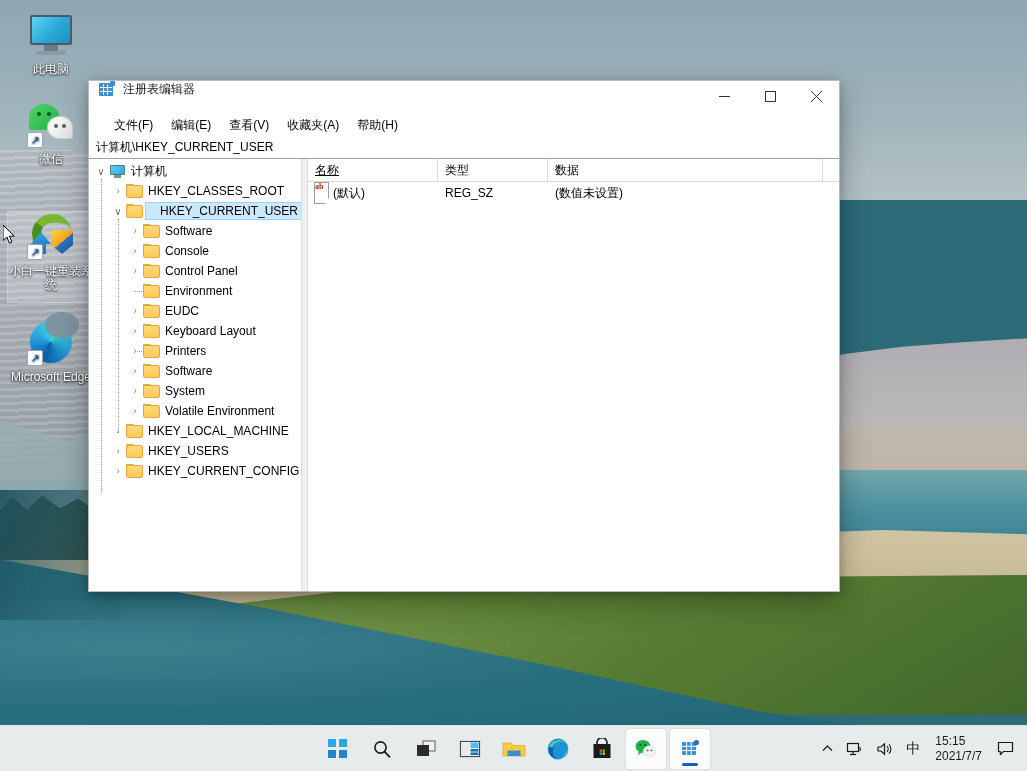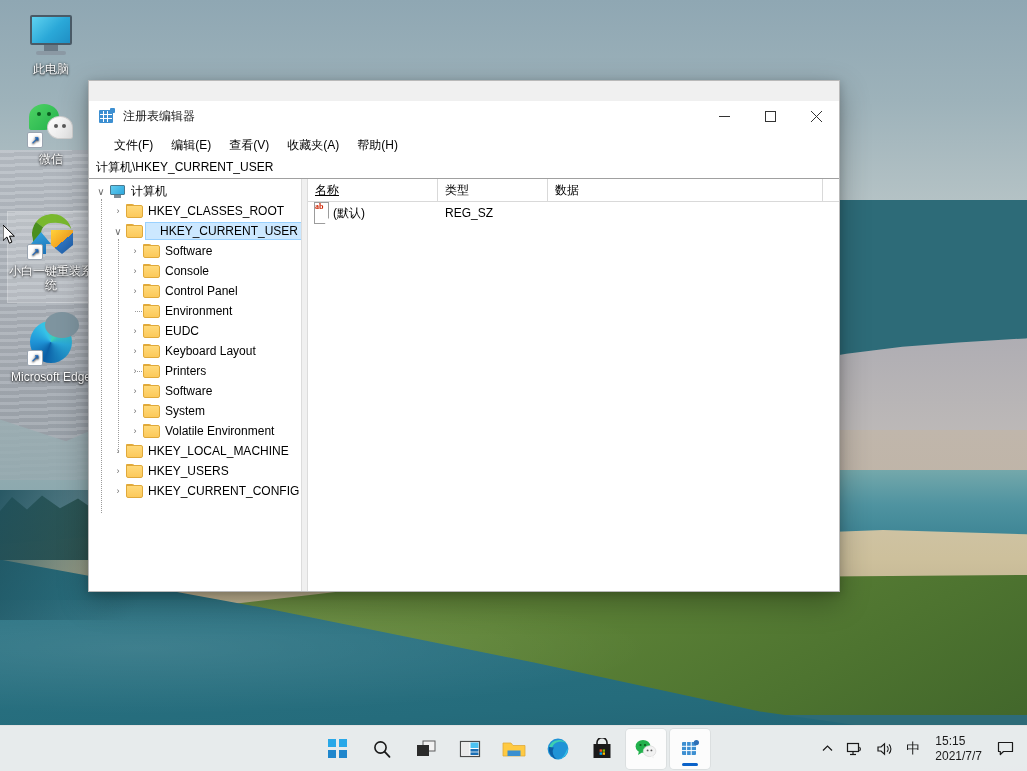--- a/index.html
+++ b/index.html
@@ -148,22 +148,22 @@
 
   
   #regedit {
     position:absolute; left:88px; top:80px; width:752px; height:512px;
     background:#f0f0f0;
     border:1px solid #b9b9b9;
     box-shadow:0 10px 28px rgba(0,0,0,.30), 0 2px 8px rgba(0,0,0,.18);
     display:flex; flex-direction:column;
   }
   .titlebar {
-    height:31px; background:#ffffff; display:flex; align-items:center;
-    border-bottom:1px solid #ffffff; flex:none;margin-top:20px;
+    height:31px; background:#ffffff; display:flex; 
+    border-bottom:1px solid #ffffff; flex:none;
   }
   .app-icon { width:16px; height:16px; margin:0 8px 0 10px; position:relative; flex:none; }
   .grid-ico {
     position:absolute; left:0; top:2px; width:14px; height:13px;
     background:#3d8fd1; border-radius:1px;
   }
   .grid-ico::before{
     content:""; position:absolute; left:1px; top:1px; right:1px; bottom:1px;
     background:
       linear-gradient(90deg,transparent 0 3px,#fff 3px 4px,transparent 4px 7px,#fff 7px 8px,transparent 8px),
@@ -549,20 +549,21 @@
       <div id="listbody">
           <div class="lrow">
             <div class="lcell" style="width: 130px; display: flex; align-items: center; padding-left: 0px;">
               <span class="ab-ico">
                 <span class="ab-page"></span>
                 <span class="ab-txt">ab</span>
               </span>
               <span>(默认)</span>
             </div>
             <div class="lcell" style="width: 110px;">REG_SZ</div>
+            <div class="lcell" style="width: 275px;">(数值未设置)</div>
           </div>
         </div>
     </div>
   </div>
 </div>
 
 <div id="taskbar">
   <div class="tb-center">
 
     <div class="tb-btn">

